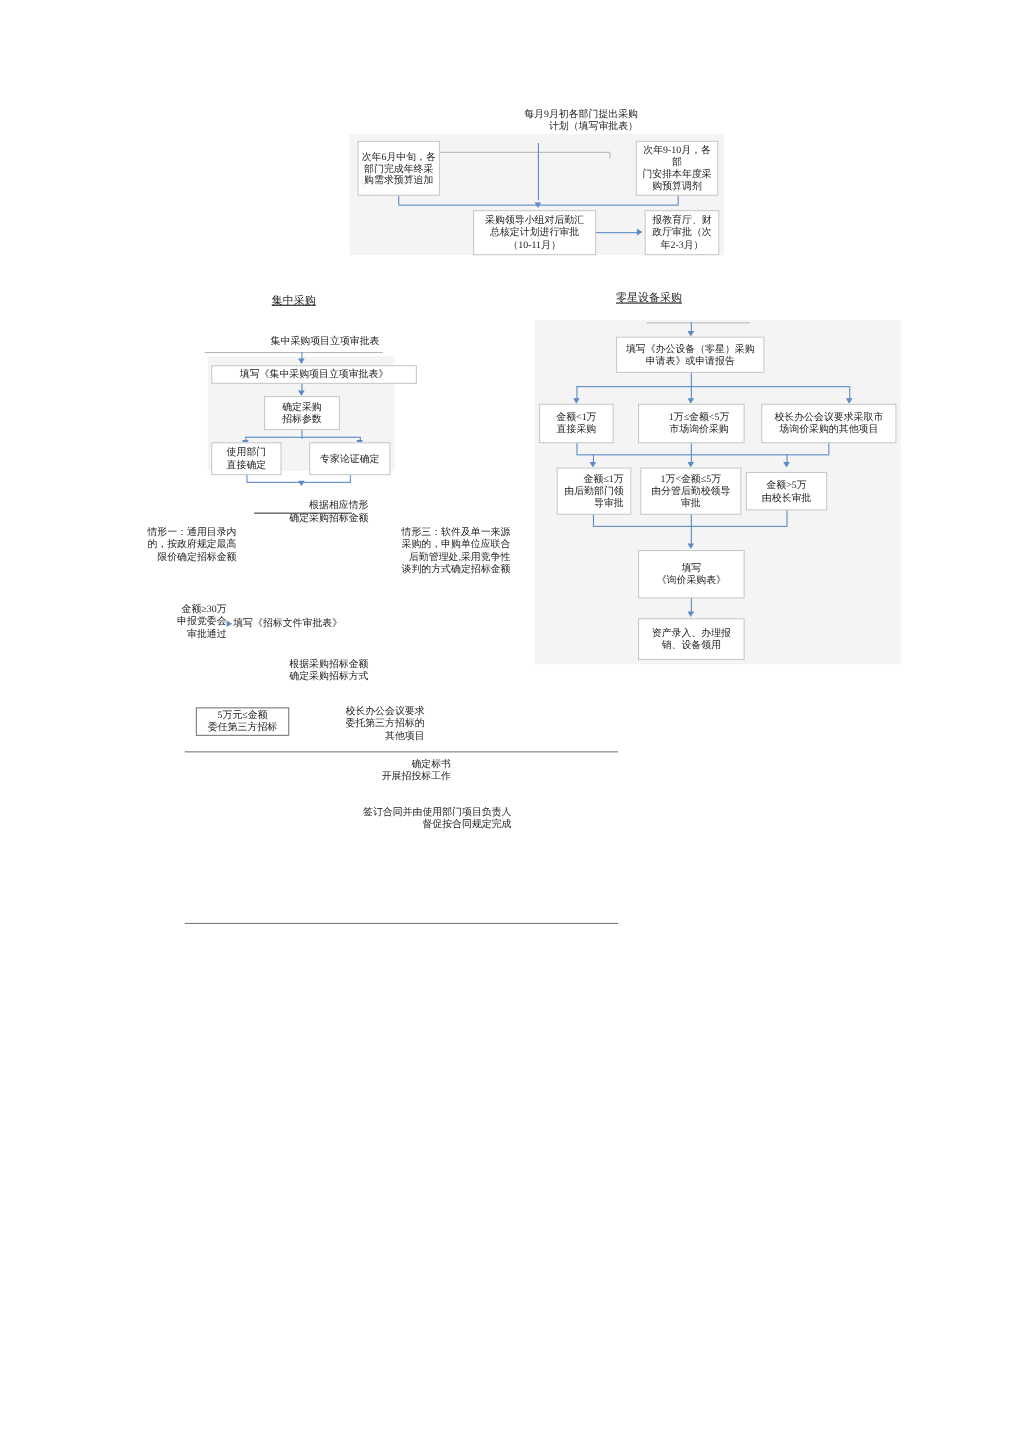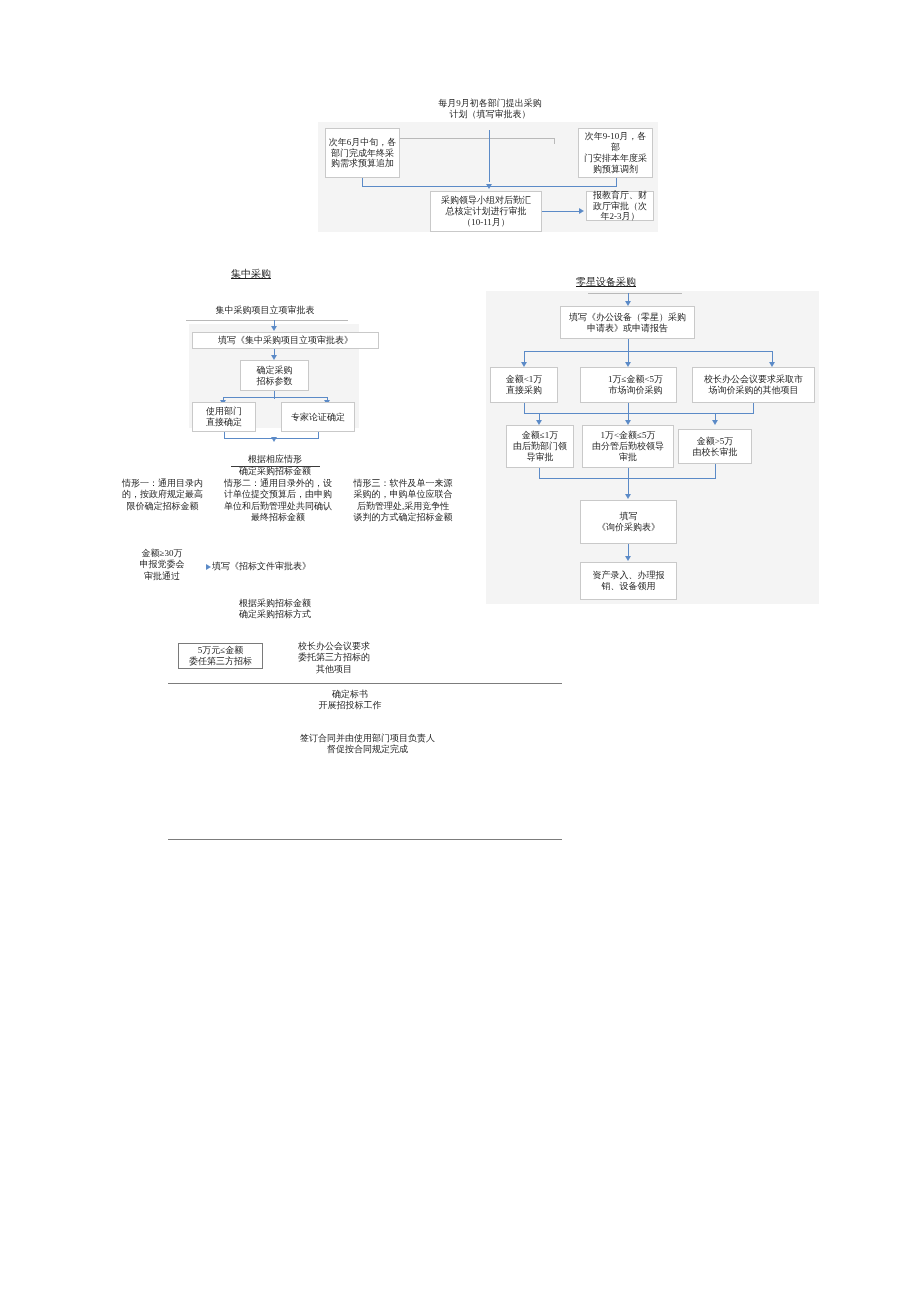--- a/index.html
+++ b/index.html
@@ -12,21 +12,21 @@
   .panel{position:absolute;background:#f4f4f4;}
   .box{
     position:absolute;box-sizing:border-box;
     background:#ffffff;border:1px solid #c9c9c9;
     display:flex;align-items:center;justify-content:center;
     text-align:center;line-height:1.22;
     font-size:9px;color:#1c1c1c;padding:1px 2px;
   }
   .box.dark{border:1px solid #7a7a7a;}
   .txt{
-    position:absolute;text-align:center;line-height:1.25;
+    position:absolute;text-align:right;line-height:1.25;
     font-size:9px;color:#1c1c1c;white-space:pre-line;
   }
   .txt.u{text-decoration:underline;}
   .ln{position:absolute;background:#5b8ac7;}
   .lnh{height:1px;}
   .lnv{width:1px;}
   .rule{position:absolute;background:#7c7c7c;height:1px;}
   .gray{position:absolute;background:#b9b9b9;}
   .arrow-d{
     position:absolute;width:0;height:0;
@@ -64,21 +64,21 @@
 
   <div class="ln lnv" style="left:362px;top:178px;width:1px;height:8px;"></div>
   <div class="ln lnh" style="left:362px;top:186px;width:128px;height:1px;"></div>
   <div class="ln lnv" style="left:616px;top:178px;width:1px;height:8px;"></div>
   <div class="ln lnh" style="left:489px;top:186px;width:128px;height:1px;"></div>
   <div class="arrow-d" style="left:486px;top:184px;"></div>
 
   <div class="box" style="left: 430px; top: 191px; width: 112px; height: 41px; white-space: pre-line;">采购领导小组对后勤汇
 总核定计划进行审批
 （10-11月）</div>
-  <div class="box" style="left: 586px; top: 191px; width: 68px; height: 30px; white-space: pre-line;">报教育厅、财
+  <div class="box" style="left: 586px; top: 191px; width: 68px; height: 41px; white-space: pre-line;">报教育厅、财
 政厅审批（次
 年2-3月）</div>
 
   <div class="ln lnh" style="left:542px;top:211px;width:38px;height:1px;"></div>
   <div class="arrow-r" style="left:579px;top:208px;"></div>
 
 
   <div class="txt u hdr" style="left:215px;top:268px;width:72px;">集中采购</div>
 
   <div class="txt" style="left:185px;top:305px;width:160px;">集中采购项目立项审批表</div>
@@ -115,24 +115,20 @@
 
   <div class="txt" style="left:215px;top:443px;width:120px;">
     <span style="white-space: pre-line;">根据相应情形
 确定采购招标金额</span>
   </div>
   <div class="gray lnh" style="left:231px;top:466px;width:89px;height:1px;background:#3a3a3a;"></div>
 
   <div class="txt" style="left: 110px; top: 478px; width: 105px; white-space: pre-line;">情形一：通用目录内
 的，按政府规定最高
 限价确定招标金额</div>
-  <div class="txt" style="left: 218px; top: 478px; width: 120px; white-space: pre-line;">情形二：通用目录外的，设
-计单位提交预算后，由申购
-单位和后勤管理处共同确认
-最终招标金额</div>
   <div class="txt" style="left: 342px; top: 478px; width: 122px; white-space: pre-line;">情形三：软件及单一来源
 采购的，申购单位应联合
 后勤管理处,采用竞争性
 谈判的方式确定招标金额</div>
 
   <div class="txt" style="left: 118px; top: 548px; width: 88px; white-space: pre-line;">金额≥30万
 申报党委会
 审批通过</div>
   <div class="arrow-r" style="left:206px;top:564px;"></div>
   <div class="txt" style="left:212px;top:561px;width:120px;text-align:left;">填写《招标文件审批表》</div>
@@ -150,21 +146,21 @@
 
   <div class="txt" style="left: 290px; top: 689px; width: 120px; white-space: pre-line;">确定标书
 开展招投标工作</div>
 
   <div class="txt" style="left: 270px; top: 733px; width: 195px; white-space: pre-line;">签订合同并由使用部门项目负责人
 督促按合同规定完成</div>
 
 
   <div class="rule" style="left:168px;top:839px;width:394px;"></div>
 
-  <div class="txt u hdr" style="left:564px;top:266px;width:84px;margin-top:10px;">零星设备采购</div>
+  <div class="txt u hdr" style="left:536px;top:266px;width:84px;">零星设备采购</div>
 
   <div class="panel" style="left:486px;top:291px;width:333px;height:313px;"></div>
 
   <div class="gray lnh" style="left:588px;top:293px;width:94px;height:1px;"></div>
   <div class="ln lnv" style="left:628px;top:293px;width:1px;height:10px;"></div>
   <div class="arrow-d" style="left:625px;top:301px;"></div>
 
   <div class="box" style="left: 560px; top: 306px; width: 135px; height: 33px; white-space: pre-line;">填写《办公设备（零星）采购
 申请表》或申请报告</div>
 
@@ -188,21 +184,21 @@
   <div class="ln lnv" style="left:628px;top:403px;width:1px;height:10px;"></div>
   <div class="ln lnv" style="left:753px;top:403px;width:1px;height:10px;"></div>
   <div class="ln lnh" style="left:524px;top:413px;width:230px;height:1px;"></div>
   <div class="ln lnv" style="left:539px;top:413px;width:1px;height:9px;"></div>
   <div class="ln lnv" style="left:628px;top:413px;width:1px;height:9px;"></div>
   <div class="ln lnv" style="left:715px;top:413px;width:1px;height:9px;"></div>
   <div class="arrow-d" style="left:536px;top:420px;"></div>
   <div class="arrow-d" style="left:625px;top:420px;"></div>
   <div class="arrow-d" style="left:712px;top:420px;"></div>
 
-  <div class="box" style="left: 506px; top: 425px; width: 68px; height: 43px; white-space: pre-line;">金额≤1万
+  <div class="box" style="left: 506px; top: 425px; width: 68px; height: 43px; white-space: pre-line; text-align: right;">金额≤1万
 由后勤部门领
 导审批</div>
   <div class="box" style="left: 582px; top: 425px; width: 92px; height: 43px; white-space: pre-line;">1万&lt;金额≤5万
 由分管后勤校领导
 审批</div>
   <div class="box" style="left: 678px; top: 429px; width: 74px; height: 35px; white-space: pre-line;">金额&gt;5万
 由校长审批</div>
 
   <div class="ln lnv" style="left:539px;top:468px;width:1px;height:10px;"></div>
   <div class="ln lnv" style="left:715px;top:464px;width:1px;height:14px;"></div>

